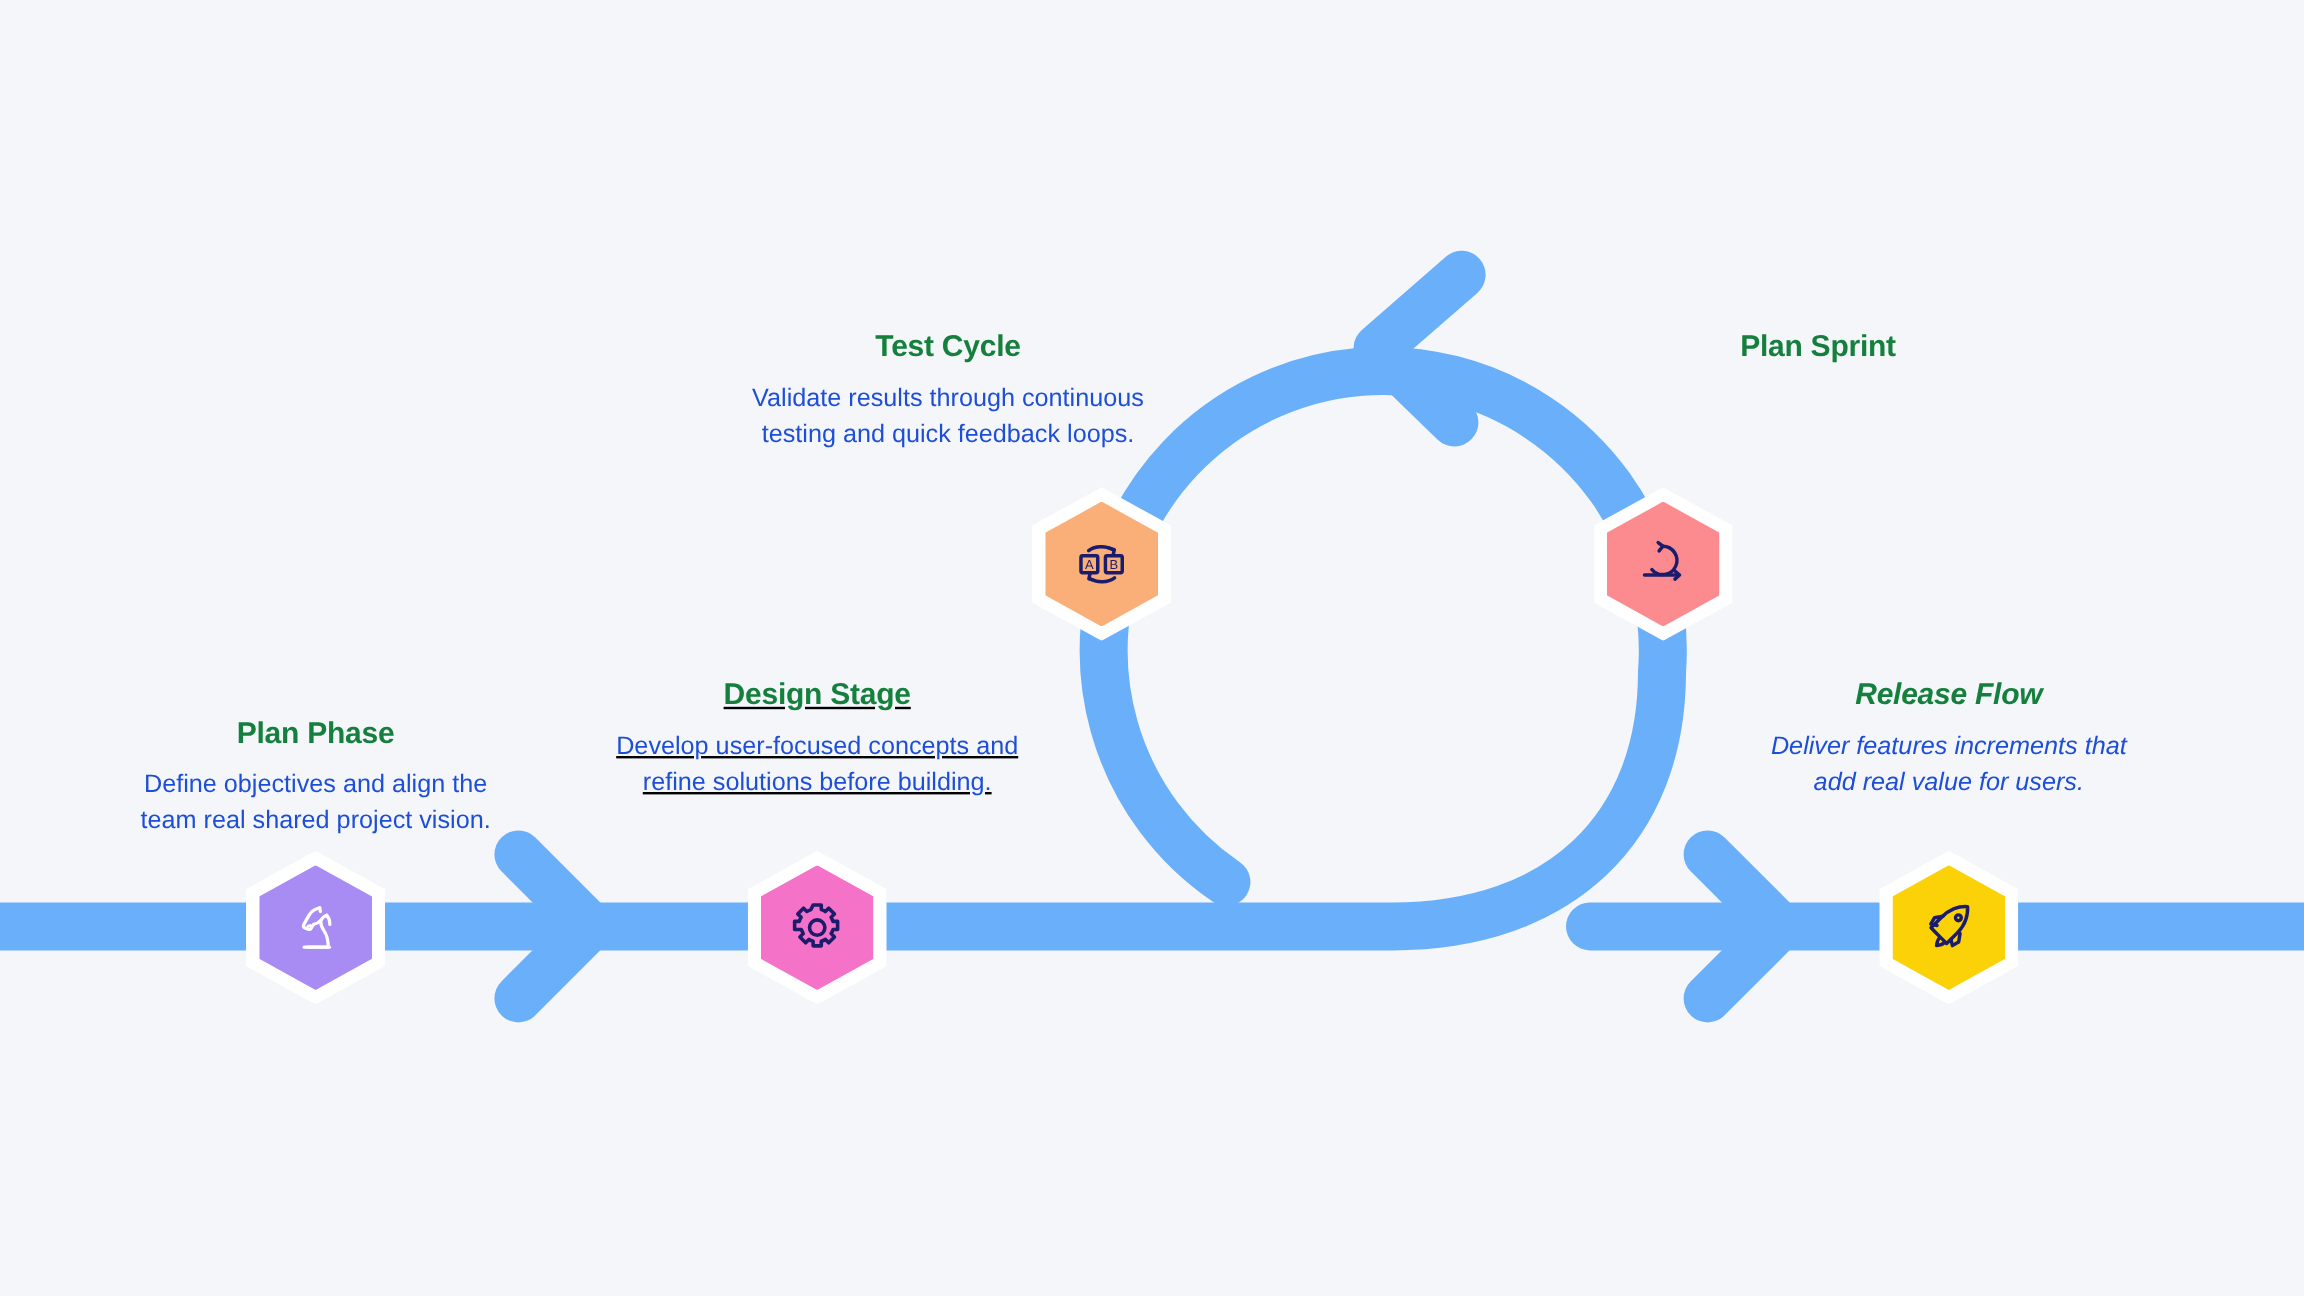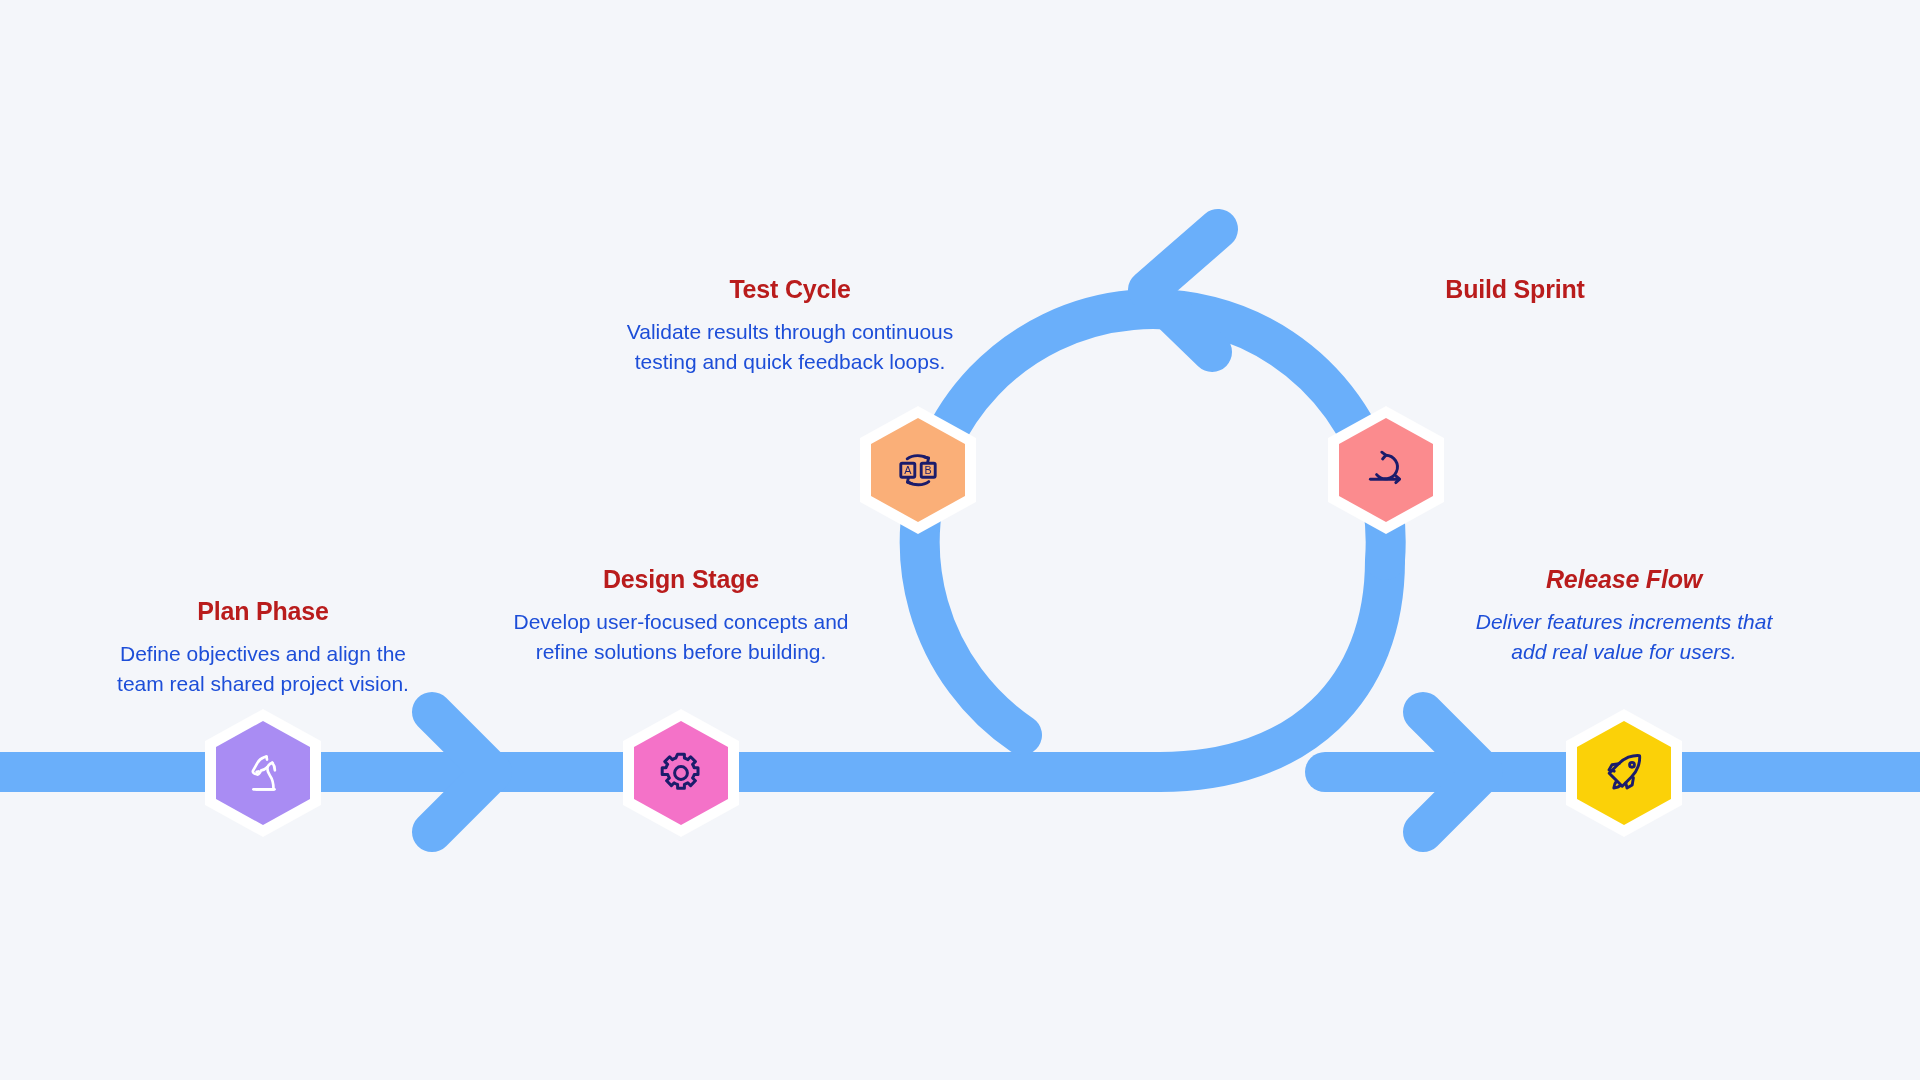--- a/index.html
+++ b/index.html
@@ -57,21 +57,21 @@
 
   
   .step-text {
     position: absolute;
     transform: translateX(-50%);
     text-align: center;
   }
   .step-title {
     font-size: 25px;
     font-weight: bold;
-    color: #b91c1c;
+    color: #15803d;
     letter-spacing: -0.2px;
     margin: 0 0 13px 0;
     line-height: 1.15;
     white-space: nowrap;
   }
   .step-desc {
     font-size: 21px;
     font-weight: 400;
     color: #1d4ed8;
     line-height: 1.42;
@@ -112,21 +112,21 @@
           <path d="M16.8 6.6c.9 1 1.4 2.4 1.4 4"></path>
           <path d="M14.2 9c-.9.9-1.9 1.4-3.1 1.6l-1 1.6c-.3.5-.9.7-1.4.5l-1.3-.5c-.6-.3-.8-1-.5-1.6l2.2-3.9c.8-1.4 2-2.4 3.5-2.9l1.2-.4"></path>
           <path d="M13.8 3.4l.3 1.6"></path>
           <path d="M9.6 11.2l-.9.2"></path>
           <path d="M7 20.5h11"></path>
         </svg>
       </span>
     </div>
   </div>
 
-  <div class="step-text" style="left:681px; top:565px; width:340px;">
+  <div class="step-text" style="left:681px; top:565px; width:340px;text-decoration:underline;">
     <p class="step-title">Design Stage</p>
     <p class="step-desc">Develop user-focused concepts and refine solutions before building.</p>
   </div>
   <div class="node" style="left:681px; top:773px;">
     <div class="hex-outer"></div>
     <div class="hex-inner" style="background:#f472c8;">
       <span>
         <svg width="48" height="48" viewBox="0 0 24 24" fill="none" stroke="#1b1c6b" stroke-width="1.5" stroke-linecap="round" stroke-linejoin="round">
           <circle cx="12" cy="12" r="3.2"></circle>
           <path d="M10.3 2.6h3.4v1.9c.6.2 1.2.4 1.7.8l1.4-1.4 2.4 2.4-1.4 1.4c.3.5.6 1.1.8 1.7h1.9v3.4h-1.9c-.2.6-.4 1.2-.8 1.7l1.4 1.4-2.4 2.4-1.4-1.4c-.5.3-1.1.6-1.7.8v1.9h-3.4v-1.9c-.6-.2-1.2-.4-1.7-.8l-1.4 1.4-2.4-2.4 1.4-1.4c-.3-.5-.6-1.1-.8-1.7H2.6v-3.4h1.9c.2-.6.4-1.2.8-1.7L3.9 6.3l2.4-2.4 1.4 1.4c.5-.3 1.1-.6 1.7-.8z"></path>
@@ -151,21 +151,21 @@
           <path d="M6.6 6.4c2.6-2.1 7.6-2.1 10.4-.2"></path>
           <path d="M15 5.4l2.3.6-.5 2.3"></path>
           <path d="M17.4 17.8c-2.6 2.1-7.6 2.1-10.4.2"></path>
           <path d="M9 18.8l-2.3-.6.5-2.3"></path>
         </svg>
       </span>
     </div>
   </div>
 
   <div class="step-text" style="left:1515px; top:275px; width:330px;">
-    <p class="step-title">Build Sprint</p>
+    <p class="step-title">Plan Sprint</p>
   </div>
   <div class="node" style="left:1386px; top:470px;">
     <div class="hex-outer"></div>
     <div class="hex-inner" style="background:#fb8b8e;">
       <span>
         <svg width="48" height="48" viewBox="0 0 24 24" fill="none" stroke="#1b1c6b" stroke-width="1.45" stroke-linecap="round" stroke-linejoin="round">
           <path d="M11.8 4.6a5.9 5.9 0 1 1-4.5 9.7"></path>
           <path d="M9.9 3.1l2 1.5-1.6 1.9"></path>
           <path d="M4.2 16.6h14.3"></path>
           <path d="M16.9 14.9l1.9 1.7-1.9 1.7"></path>

